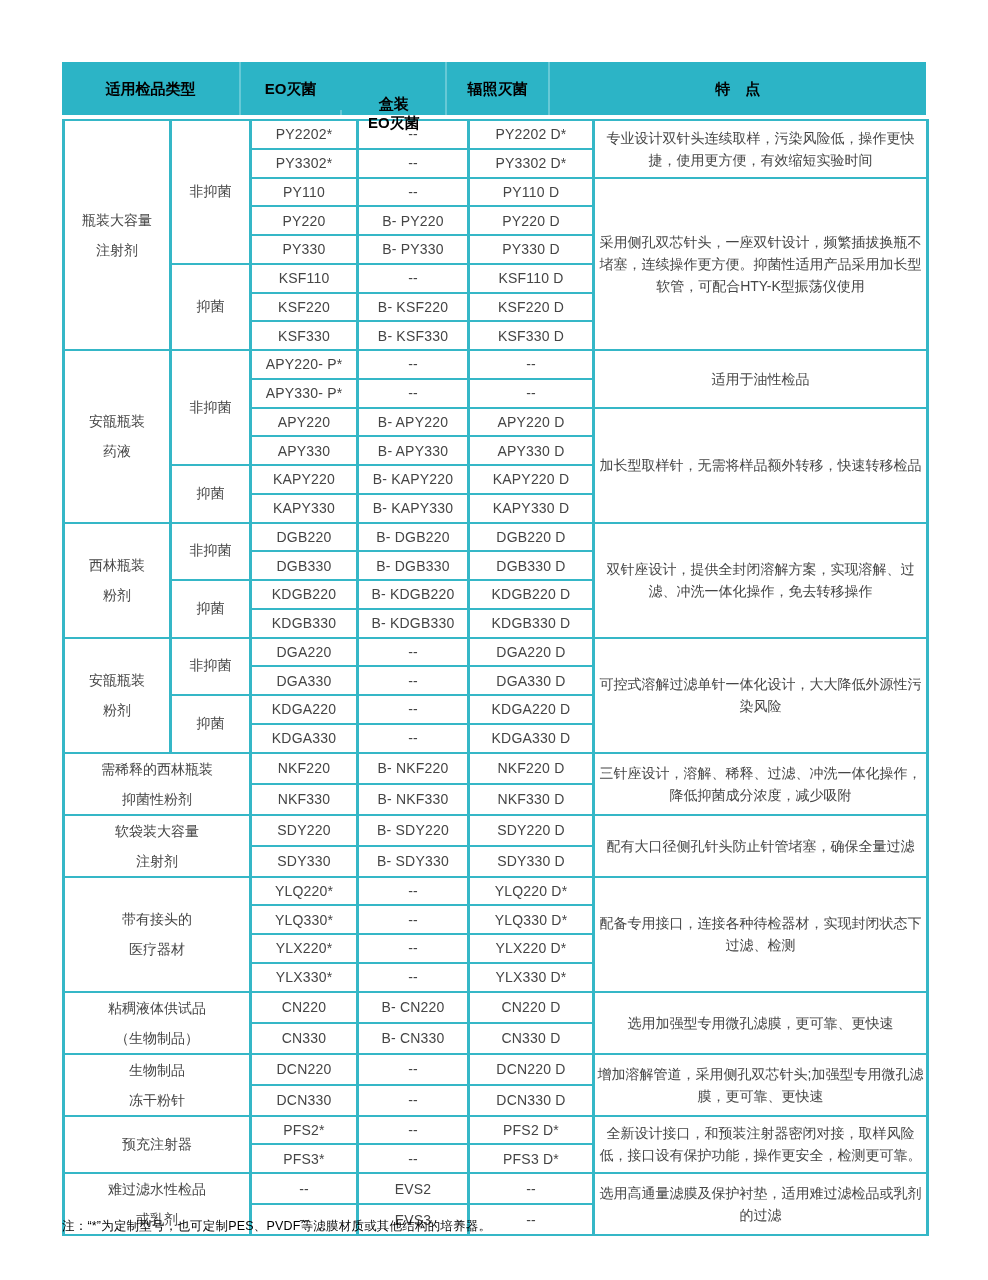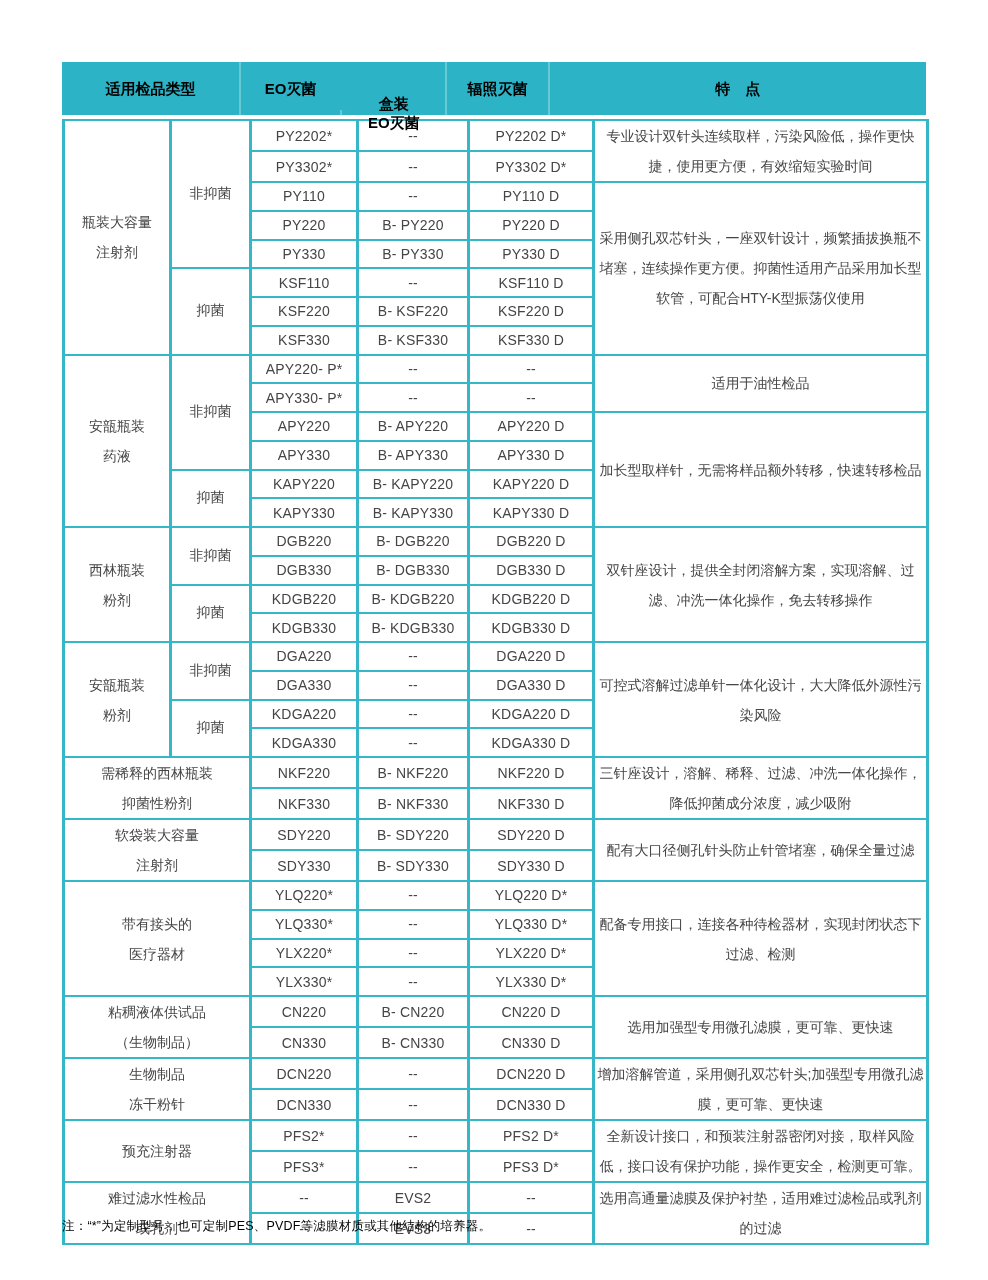--- a/index.html
+++ b/index.html
@@ -39,21 +39,21 @@
     font-size:14px;color:#454545;
     text-align:center;vertical-align:middle;
     overflow:hidden;
   }
   table.grid tr{height:28.76px;}
   td.type-cell{white-space:pre-line;line-height:30px;font-size:14px;margin-top:35px;}
   td.subtype-cell{font-size:14px;}
   td.model-cell{font-size:14px;letter-spacing:0.2px;}
   td.feature-cell{
     text-align:left;padding:4px 8px 4px 10px;
-    font-size:13.5px;line-height:30px;color:#454545;
+    font-size:13.5px;line-height:22px;color:#454545;
   }
 
   .footnote{
     position:absolute;left:62px;top:1218px;
     font-size:12.5px;color:#000000;letter-spacing:0.2px;
   }
 </style>
 </head>
 <body>
 

